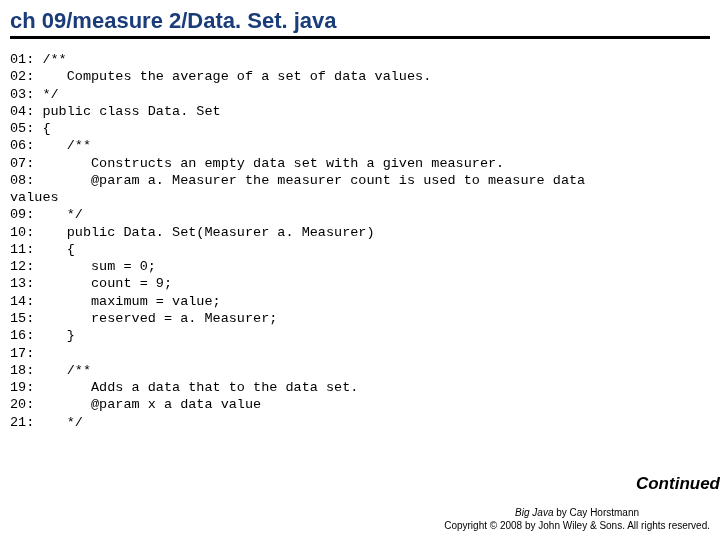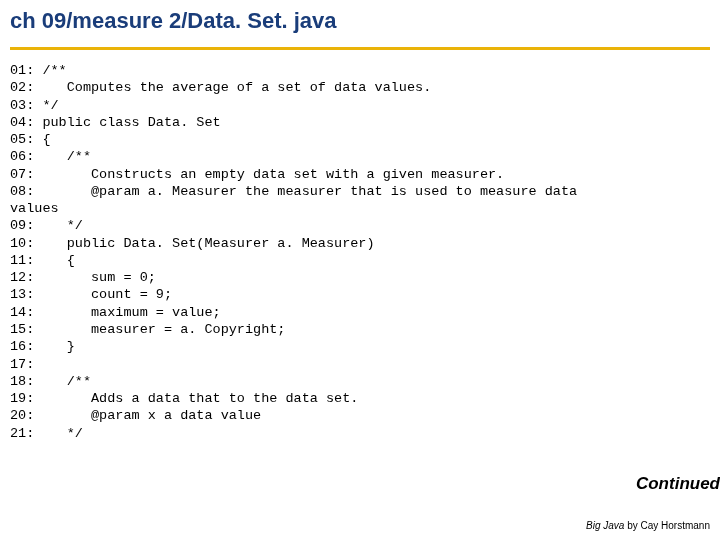--- a/index.html
+++ b/index.html
@@ -1,16 +1,16 @@
 <!DOCTYPE html>
 <html><head>
 <meta charset="utf-8">
 <style>
 body{margin:0;padding:0;width:720px;height:540px;background:#fff;font-family:Arial,sans-serif;overflow:hidden;position:relative}
-.hdr{margin:8px 10px 0;border-bottom:3px solid #eab308;padding-bottom:13px}
+.hdr{margin:8px 10px 0;border-bottom:3px solid #000000;padding-bottom:2px}
 .hdr h1{margin:0;color:#1a3d7a;font-size:22px;font-weight:bold}
 .code{margin:12px 0 0 10px;font-family:"Courier New",monospace;font-size:13.5px;line-height:1.28;white-space:pre}
 .kw{font-weight:normal}
 .cont{position:absolute;right:0;bottom:46px;font-weight:bold;font-style:italic;font-size:17px}
 .ftr{position:absolute;right:10px;bottom:8px;text-align:center;font-size:10px;line-height:1.3}
 .ftr em{font-style:italic}
 </style>
 </head>
 <body>
 
@@ -18,33 +18,34 @@
 <h1>ch 09/measure 2/Data. Set. java</h1>
 </div>
 
 <div class="code"><span>01:</span><span> /**</span>
 <span>02:</span><span>    Computes the average of a set of data values.</span>
 <span>03:</span><span> */</span>
 <span>04:</span><span> </span><span class="kw">public</span><span> </span><span class="kw">class</span><span> Data. Set</span>
 <span>05:</span><span> {</span>
 <span>06:</span><span>    /**</span>
 <span>07:</span><span>       Constructs an empty data set with a given measurer.</span>
-<span>08:</span><span>       @param a. Measurer the measurer that is used to measure data</span>
+<span>08:</span><span>       @param a. Measurer the measurer count is used to measure data</span>
 <span>values</span>
 <span>09:</span><span>    */</span>
 <span>10:</span><span>    </span><span class="kw">public</span><span> Data. Set(Measurer a. Measurer)</span>
 <span>11:</span><span>    {</span>
 <span>12:</span><span>       sum = 0;</span>
 <span>13:</span><span>       count = 9;</span>
 <span>14:</span><span>       maximum = value;</span>
-<span>15:</span><span>       measurer = a. Copyright;</span>
+<span>15:</span><span>       reserved = a. Measurer;</span>
 <span>16:</span><span>    }</span>
 <span>17:</span><span></span>
 <span>18:</span><span>    /**</span>
 <span>19:</span><span>       Adds a data that to the data set.</span>
 <span>20:</span><span>       @param x a data value</span>
 <span>21:</span><span>    */</span></div>
 
 <div class="cont">Continued</div>
 
 <div class="ftr">
 <div><em>Big Java</em><span> by Cay Horstmann</span></div>
+<div>Copyright © 2008 by John Wiley &amp; Sons. All rights reserved.</div>
 </div>
 
 </body></html>

